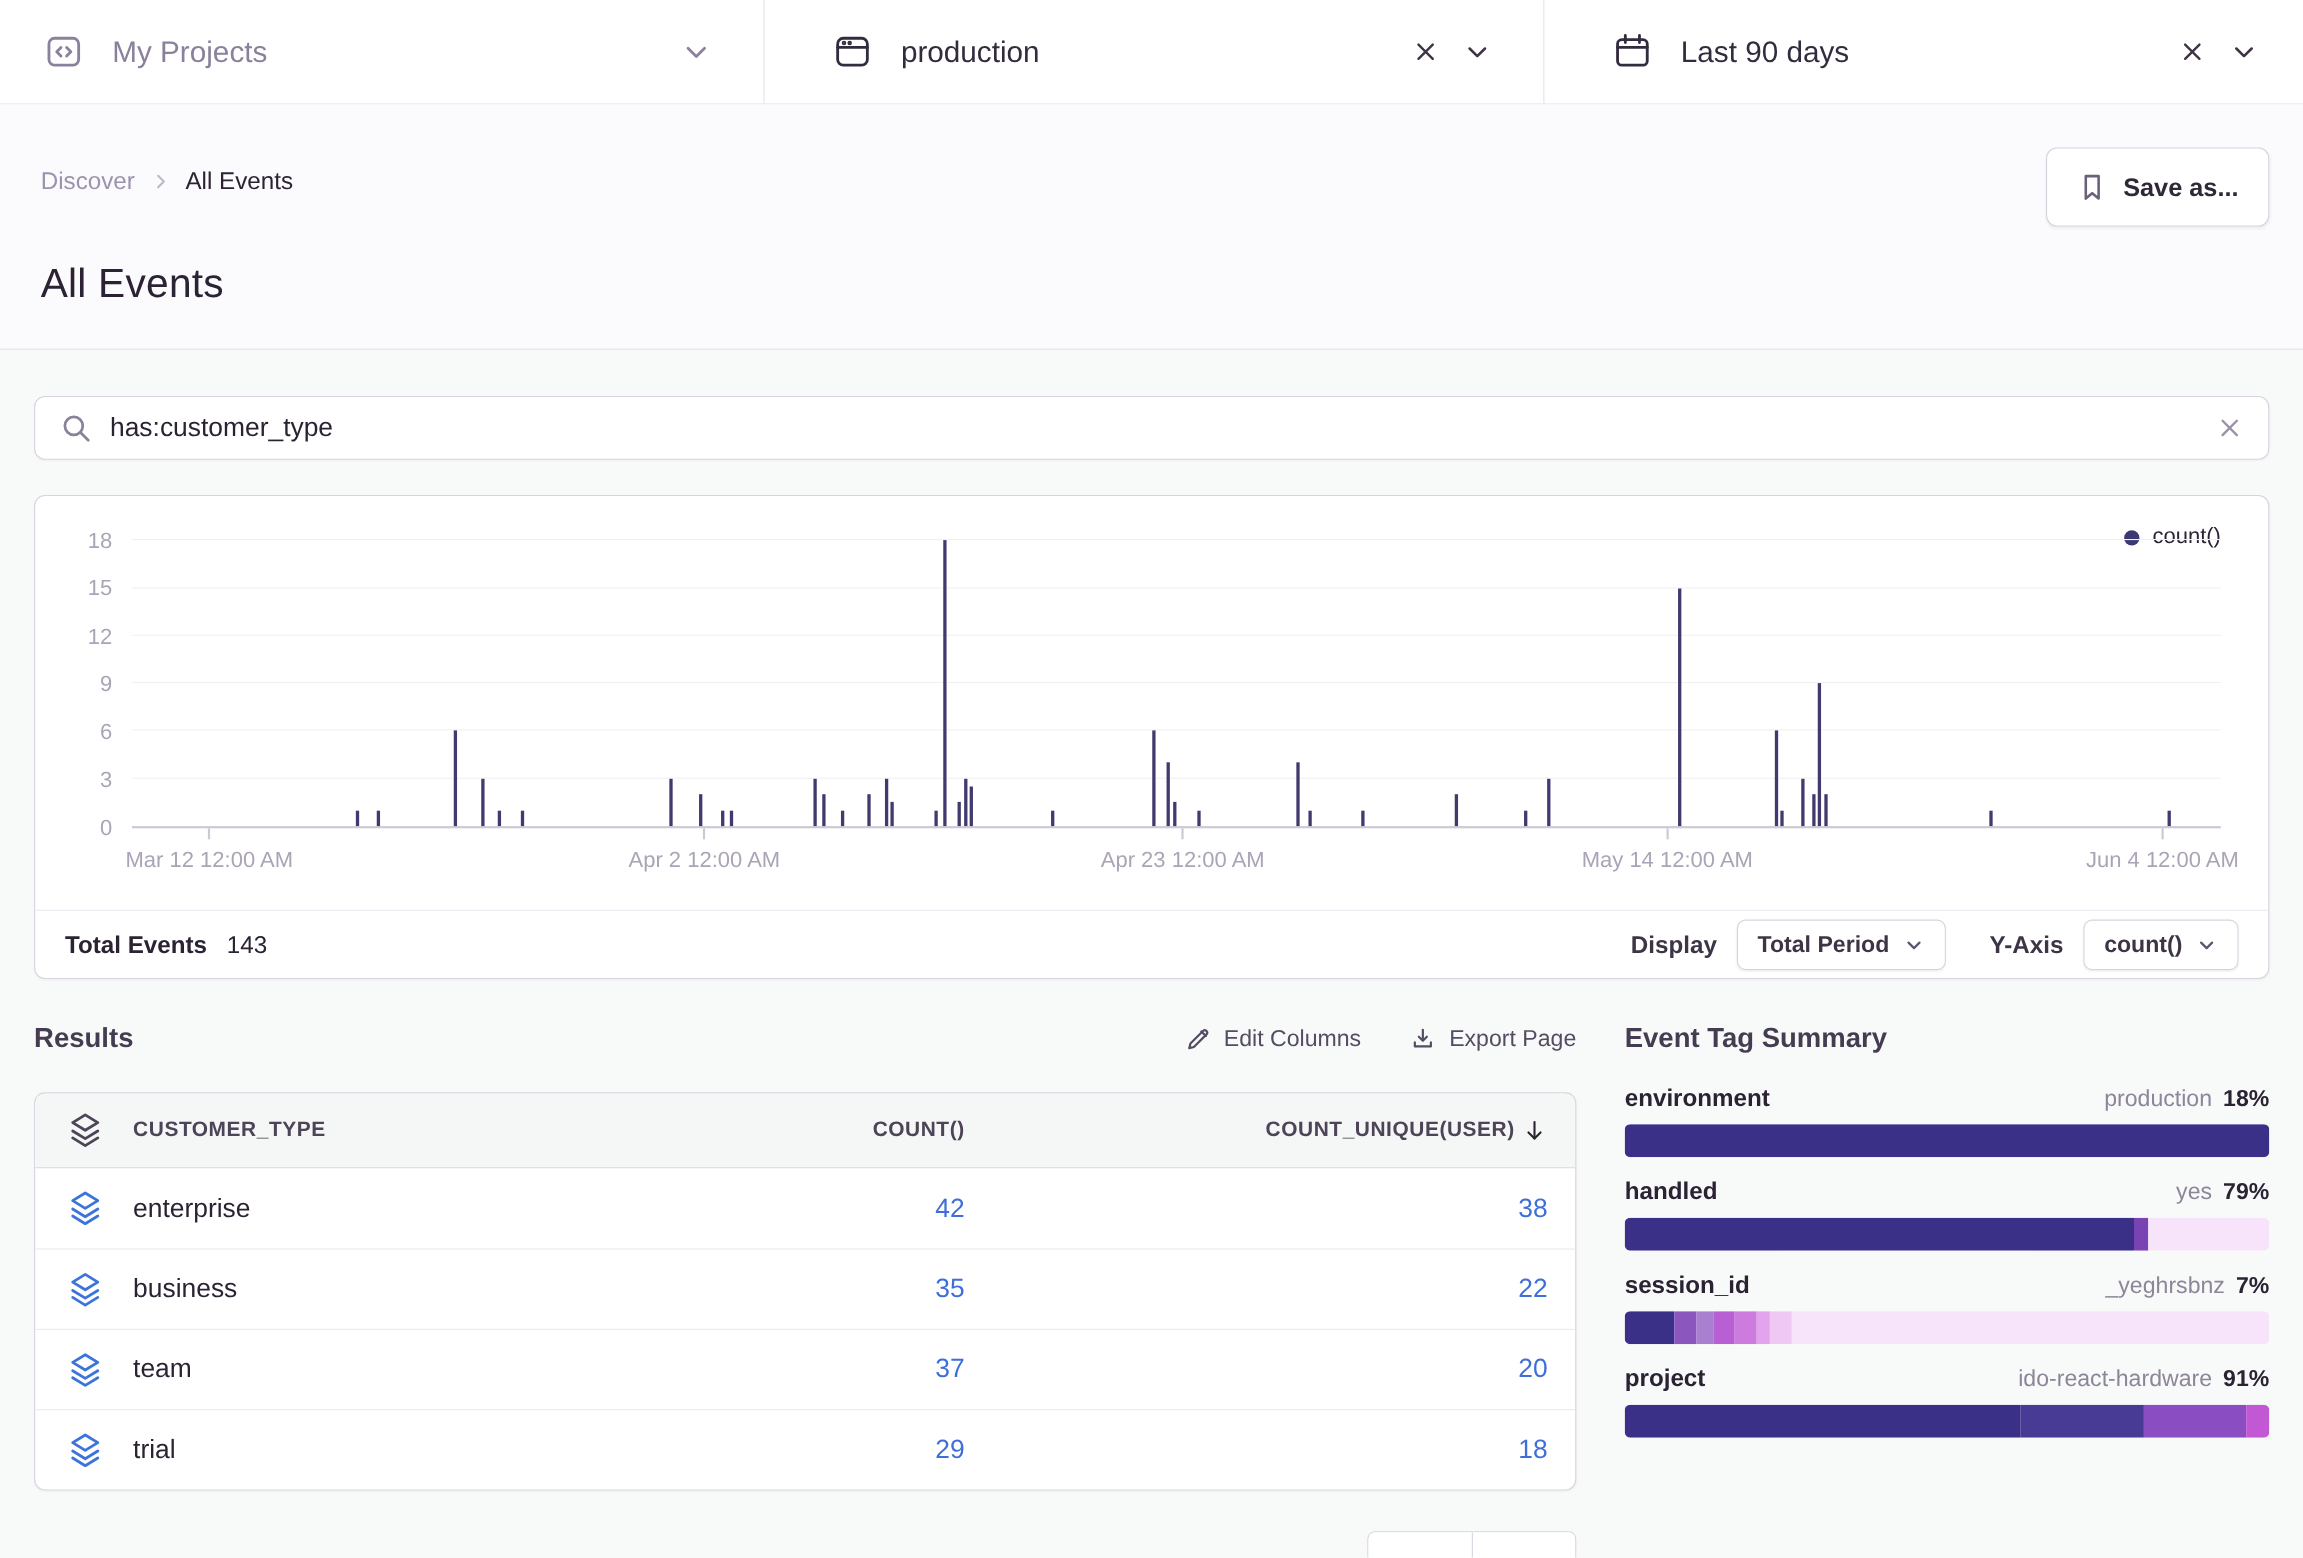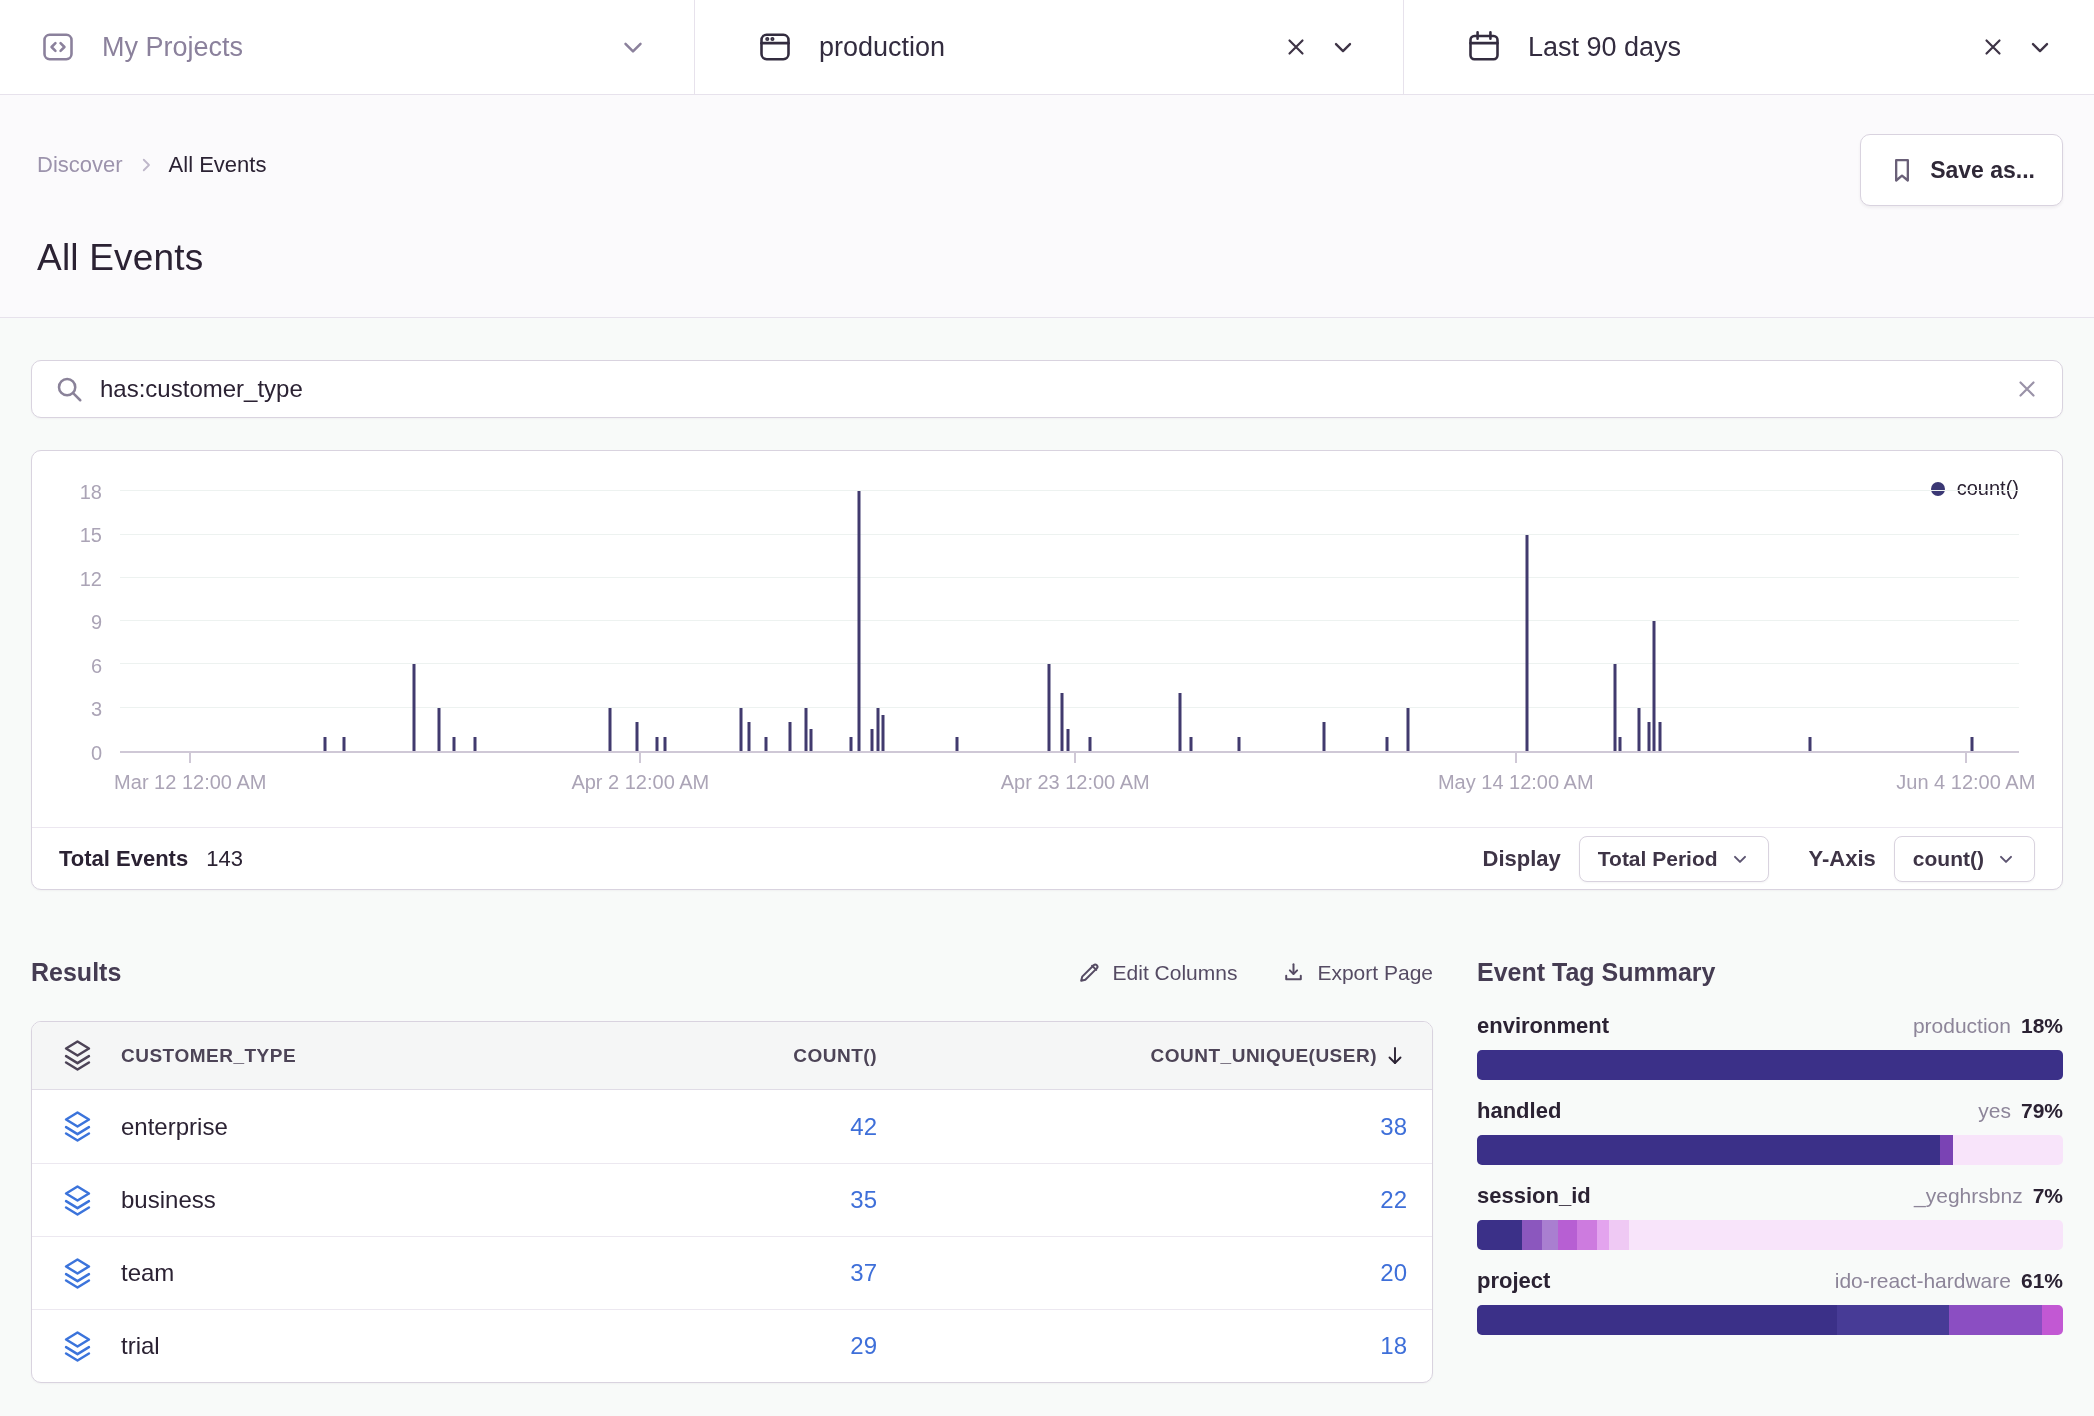--- a/index.html
+++ b/index.html
@@ -64,21 +64,21 @@
   .tf-label { font-size:22px; font-weight:700; color:#2B2233; }
   .tf-value { font-size:22px; color:#2B2233; margin-left:18px; }
   .ctl-label { font-size:22px; font-weight:700; color:#3E3446; margin-right:18px; }
   .ctl-gap { margin-left:40px; }
   .dropdown { height:46px; background:#FFFFFF; border:1px solid #D9D3DF; border-radius:8px;
               display:flex; align-items:center; gap:12px; padding:0 18px; font-size:21px; font-weight:600;
               color:#3E3446; box-shadow:0 1px 2px rgba(43,34,51,0.05); cursor:pointer;justify-content:space-between; }
   .dropdown svg { color:#5C5470; }
 
   
-  .section-heads { display:flex; margin-top:68px; }
+  .section-heads { display:flex; margin-top:40px; }
   .left-col { width:1402px; }
   .right-col { width:586px; margin-left:44px; }
   .heads-left { width:1402px; display:flex; align-items:center; }
   .heads-right { width:586px; margin-left:44px; }
   .h3 { font-size:25px; font-weight:700; color:#453C52; }
   .linkbtn { display:flex; align-items:flex-end; gap:11px; font-size:21px; font-weight:500; color:#554B63; cursor:pointer; }
   .linkbtn + .linkbtn { margin-left:44px; }
   .content-row { display:flex; align-items:flex-start; margin-top:34px; }
 
   
@@ -487,21 +487,21 @@
               <span class="seg" style="width: 2.2%; background: rgb(227, 164, 238);"></span>
               <span class="seg" style="width: 3.4%; background: rgb(239, 201, 244);"></span>
               <span class="seg" style="width: 74%; background: rgb(248, 228, 250);"></span>
             </div>
           </div>
           <div class="tagrow">
             <div class="tagline">
               <span class="tagname">project</span>
               <span class="tagright">
                 <span class="tagval">ido-react-hardware</span>
-                <span class="tagpct">61%</span>
+                <span class="tagpct">91%</span>
               </span>
             </div>
             <div class="tagbar">
               <span class="seg" style="width: 61.5%; background: rgb(59, 48, 136);"></span>
               <span class="seg" style="width: 19%; background: rgb(71, 59, 150);"></span>
               <span class="seg" style="width: 16%; background: rgb(139, 78, 194);"></span>
               <span class="seg" style="width: 3.5%; background: rgb(194, 88, 211);"></span>
             </div>
           </div>
         </div>

